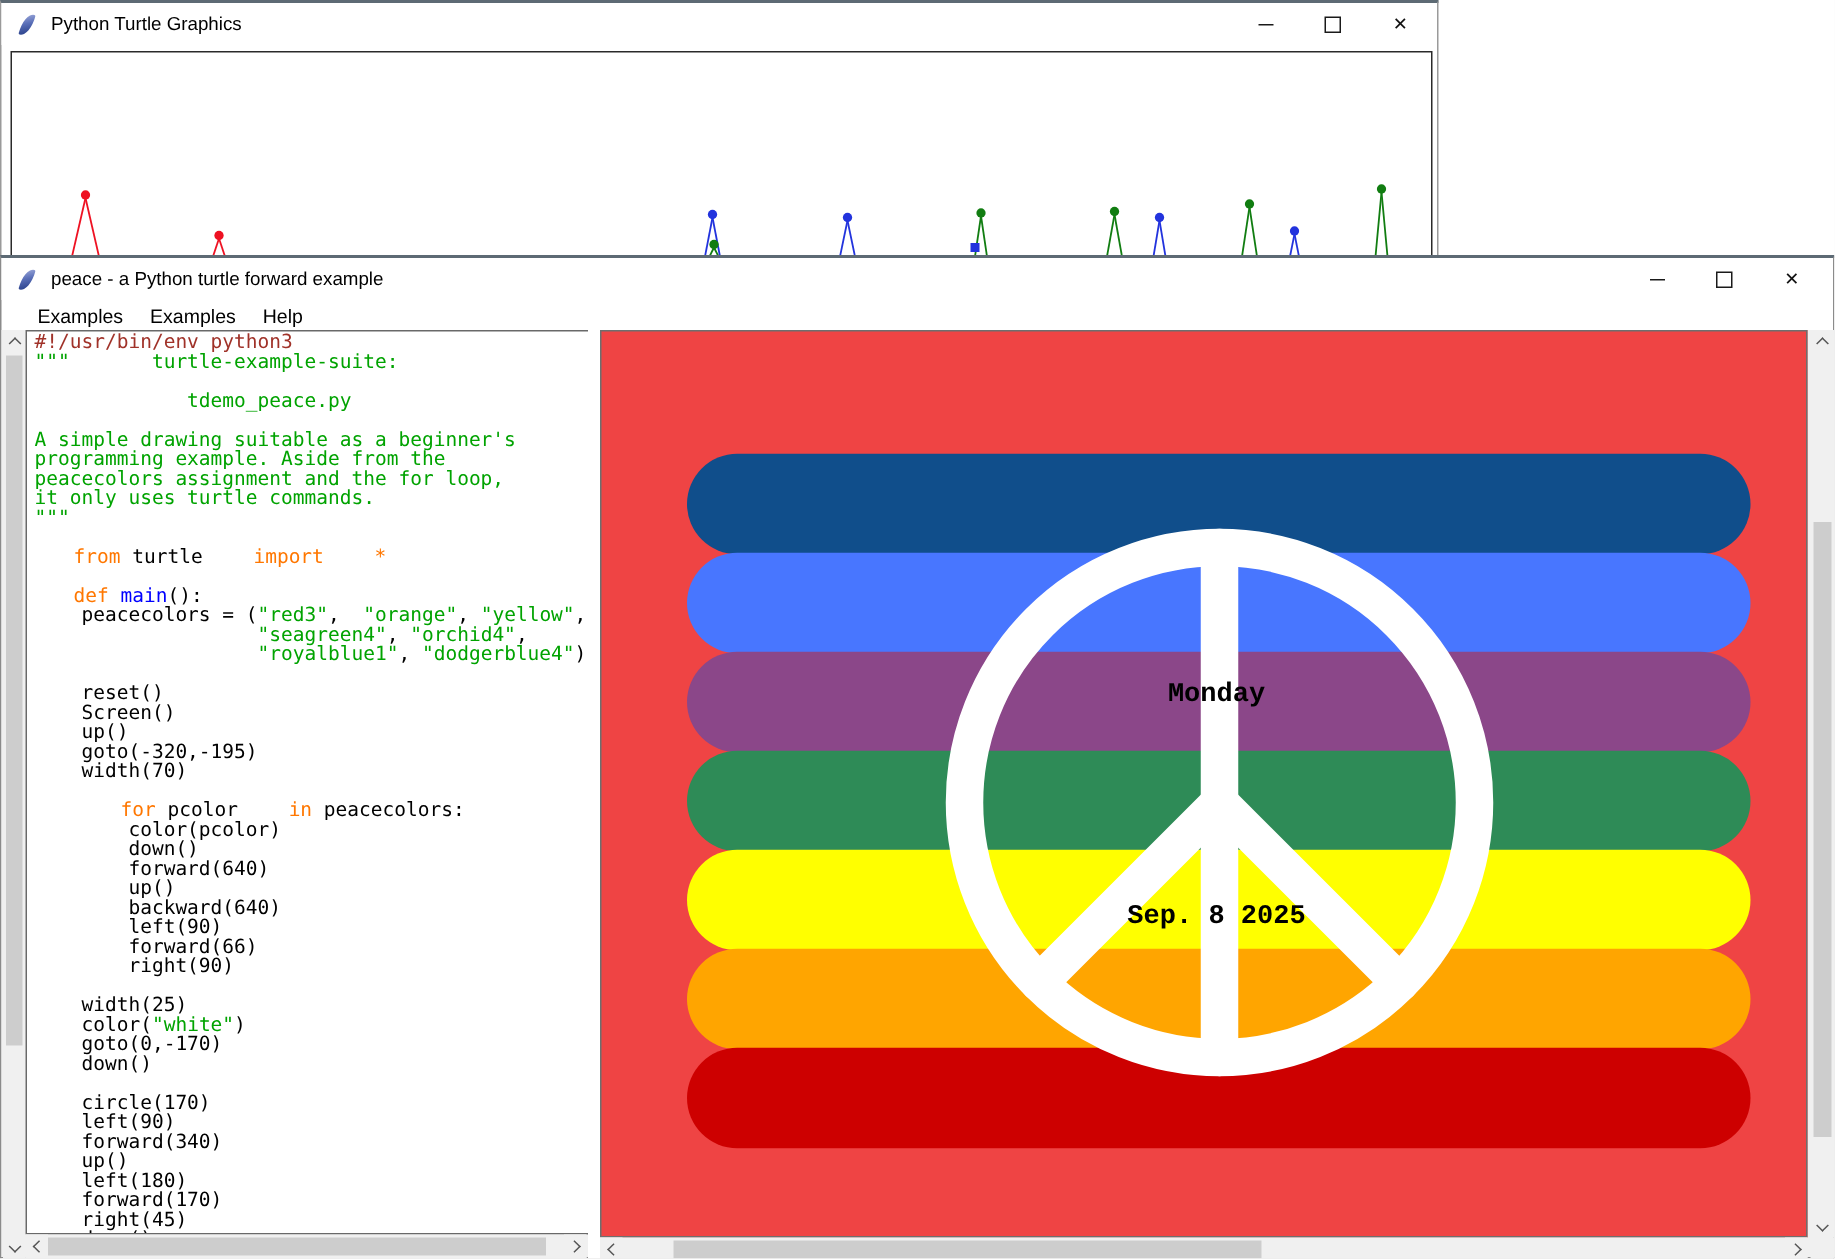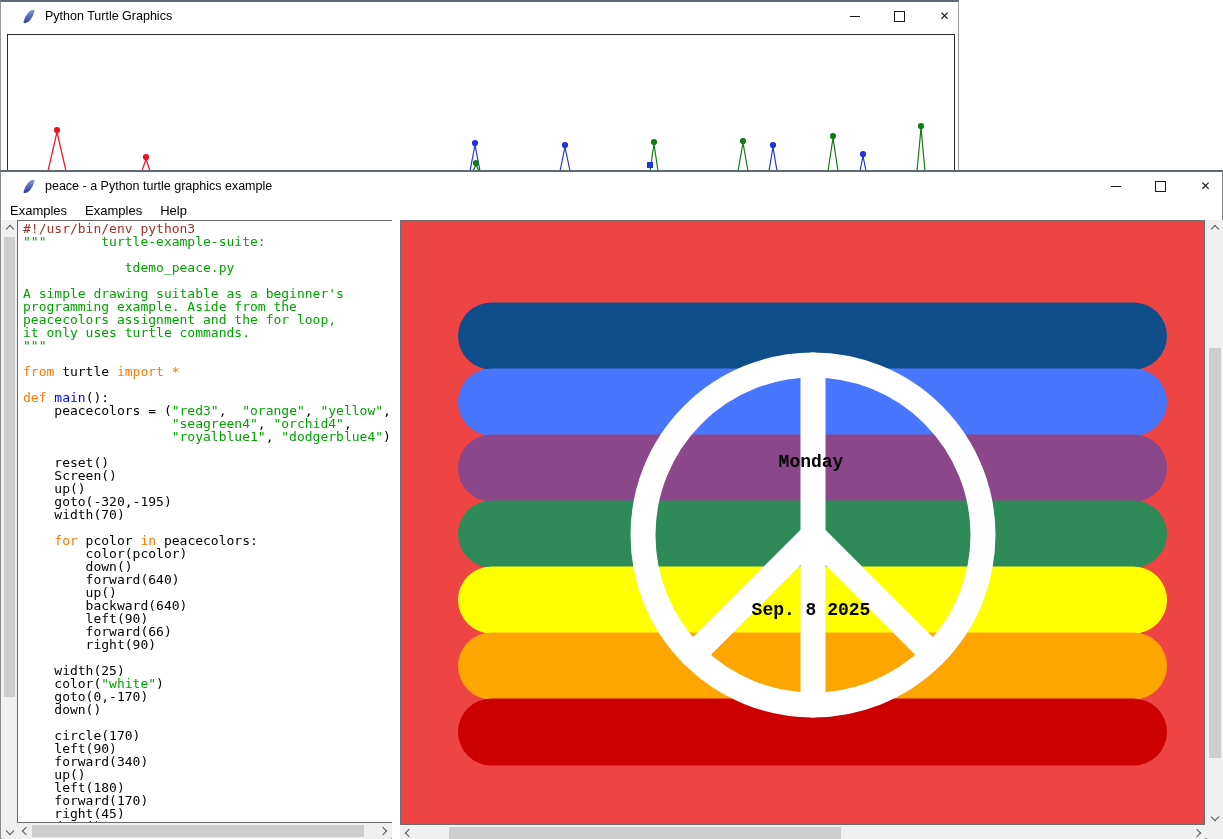--- a/index.html
+++ b/index.html
@@ -1,48 +1,48 @@
 <!DOCTYPE html>
 <html><head>
 <meta charset="utf-8">
 <style>
   html,body{margin:0;padding:0;background:#fff;}
   .desktop{position:relative;width:1223px;height:839px;overflow:hidden;background:#fff;
            font-family:"Liberation Sans",sans-serif;}
   .window{position:absolute;background:#fff;box-sizing:border-box;}
-  .titlebar{position:absolute;left:0;top:0;right:0;height:28px;background:#fff;display:flex;align-items:center;margin-left:11px;}
+  .titlebar{position:absolute;left:0;top:0;right:0;height:28px;background:#fff;display:flex;align-items:center;}
   .feather{display:inline-block;width:8px;height:15px;margin-left:13px;
            background:linear-gradient(155deg,#aab4e0 0%,#5a6fb8 45%,#1d357f 100%);
            border-radius:90% 10% 90% 10% / 95% 5% 95% 5%;transform:rotate(14deg);}
   .title-text{margin-left:12px;font-size:12.5px;color:#000;}
   .winbtns{position:absolute;top:0;height:28px;display:flex;align-items:center;}
   .winbtn{width:45px;height:28px;display:flex;align-items:center;justify-content:center;cursor:default;}
   .glyph-min{width:10px;height:0;border-top:1px solid #1a1a1a;}
   .glyph-max{width:9px;height:9px;border:1px solid #1a1a1a;}
   .glyph-close{font-size:12px;color:#111;font-family:"DejaVu Sans",sans-serif;}
 
   
   #back-window{left:0;top:0;width:959px;height:175px;border:1px solid #9a9a9a;border-top:2px solid #5d6a74;}
   #back-canvas{position:absolute;left:6px;top:32px;width:946px;height:141px;background:#fff;
                border:1px solid #2a2a2a;overflow:hidden;}
 
   
   #front-window{left:0;top:170px;width:1223px;height:669px;border:1px solid #8b8b8b;border-top:2px solid #5d6a74;}
-  #menubar{position:absolute;left:0;top:28px;right:0;height:20px;background:#fff;display:flex;align-items:center;}
+  #menubar{position:absolute;left:15px;top:28px;right:0;height:20px;background:#fff;display:flex;align-items:center;}
   .menu-item{font-size:13px;color:#000;padding:2px 9px;cursor:default;}
   #content{position:absolute;left:0;top:48px;right:0;bottom:0;background:#f0f0f0;}
 
   
   #code-vscroll{position:absolute;left:1px;top:0;width:15px;height:619px;background:#f0f0f0;}
   #code-text{position:absolute;left:16px;top:0;width:426px;height:603px;background:#fff;
              border:1px solid #696969;box-sizing:border-box;overflow:hidden;
              font-family:"DejaVu Sans Mono",monospace;font-size:13px;line-height:13px;
              padding:1px 0 0 5px;white-space:pre;}
   .cl{height:13px;}
-  .p{color:#000;margin-top:16px;} .c{color:#a03229;} .s{color:#00a300;} .k{color:#ff7700;} .d{color:#0000ff;}
+  .p{color:#000;margin-top:16px;} .c{color:#a03229;} .s{color:#00a300;} .k{color:#ff7700;margin-left:26px;} .d{color:#0000ff;}
   #sash{position:absolute;left:391px;top:0;width:8px;height:619px;background:#fff;}
   #code-hscroll{position:absolute;left:16px;top:603px;width:374px;height:16px;background:#f0f0f0;}
 
   
   #gcanvas{position:absolute;left:399px;top:0;width:805px;height:605px;background:#ef4444;
            border:1px solid #6e6e6e;box-sizing:border-box;overflow:hidden;}
   #canvas-hscroll{position:absolute;left:399px;top:605px;width:805px;height:16px;background:#f0f0f0;}
   #canvas-vscroll{position:absolute;left:1206px;top:0;width:16px;height:605px;background:#f0f0f0;}
   #sb-corner{position:absolute;left:1206px;top:605px;width:16px;height:16px;background:#f0f0f0;}
 
@@ -134,21 +134,21 @@
             <circle cx="921" cy="125" r="3.1" fill="#117d11"></circle>
           </g>
           <rect x="647" y="161" width="6" height="6" fill="#2233dd"></rect>
         </svg>
     </div>
   </div>
 
   <div class="window" id="front-window">
     <div class="titlebar">
       <span class="feather"></span>
-      <span class="title-text">peace - a Python turtle graphics example</span>
+      <span class="title-text">peace - a Python turtle forward example</span>
       <div class="winbtns" style="left:1081px;width:140px;">
         <div class="winbtn">
             <span class="glyph-min"></span>
           </div>
         <div class="winbtn">
             <span class="glyph-max"></span>
           </div>
         <div class="winbtn">
             <span class="glyph-close">✕</span>
           </div>

